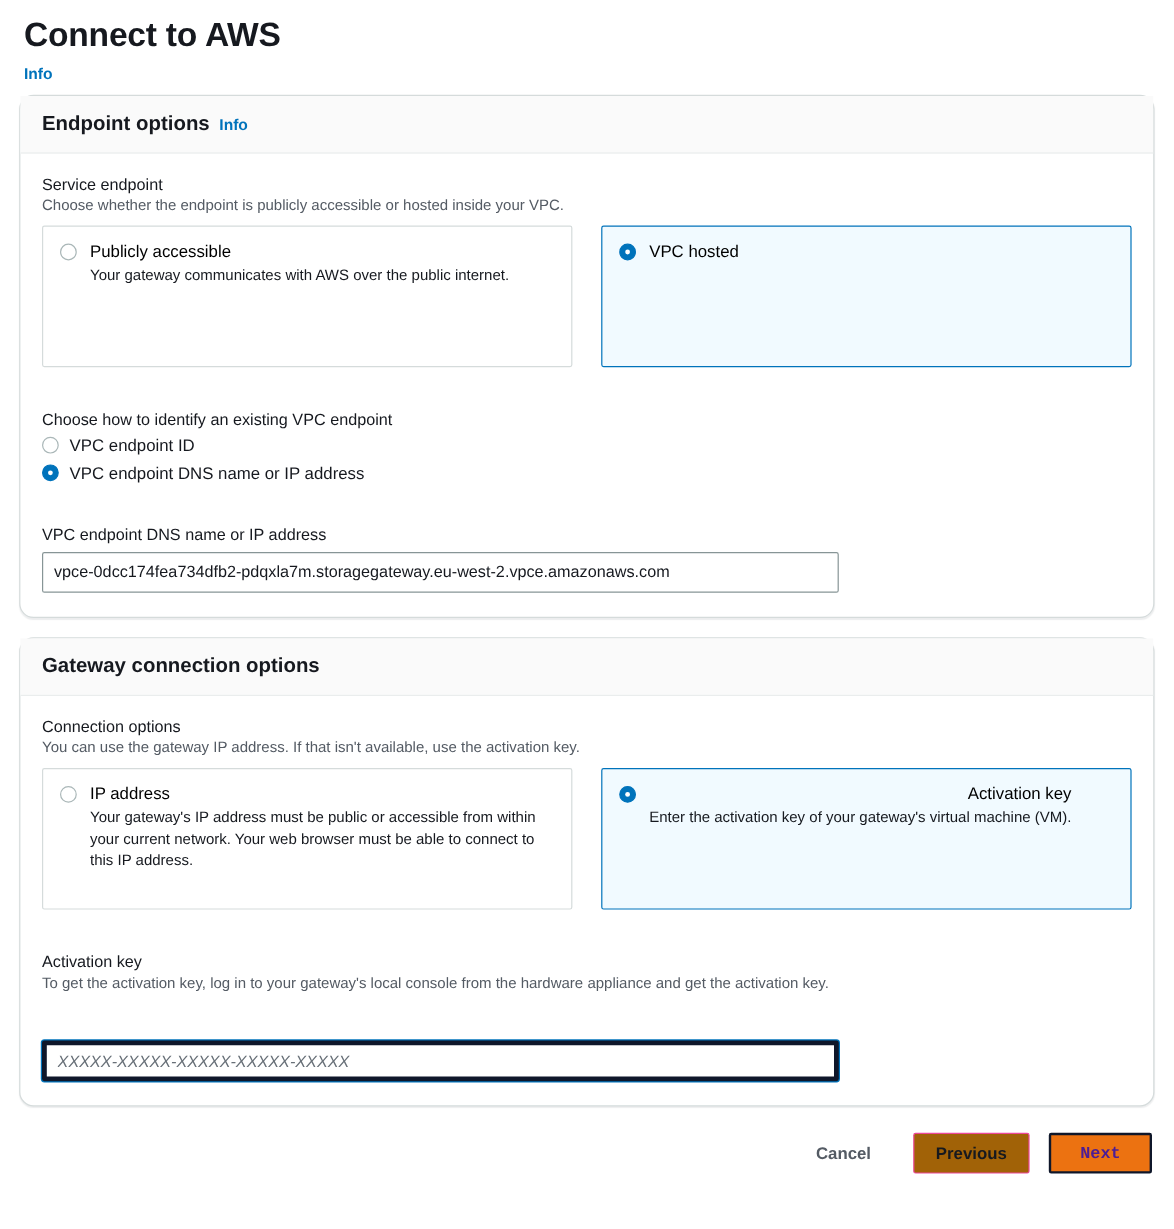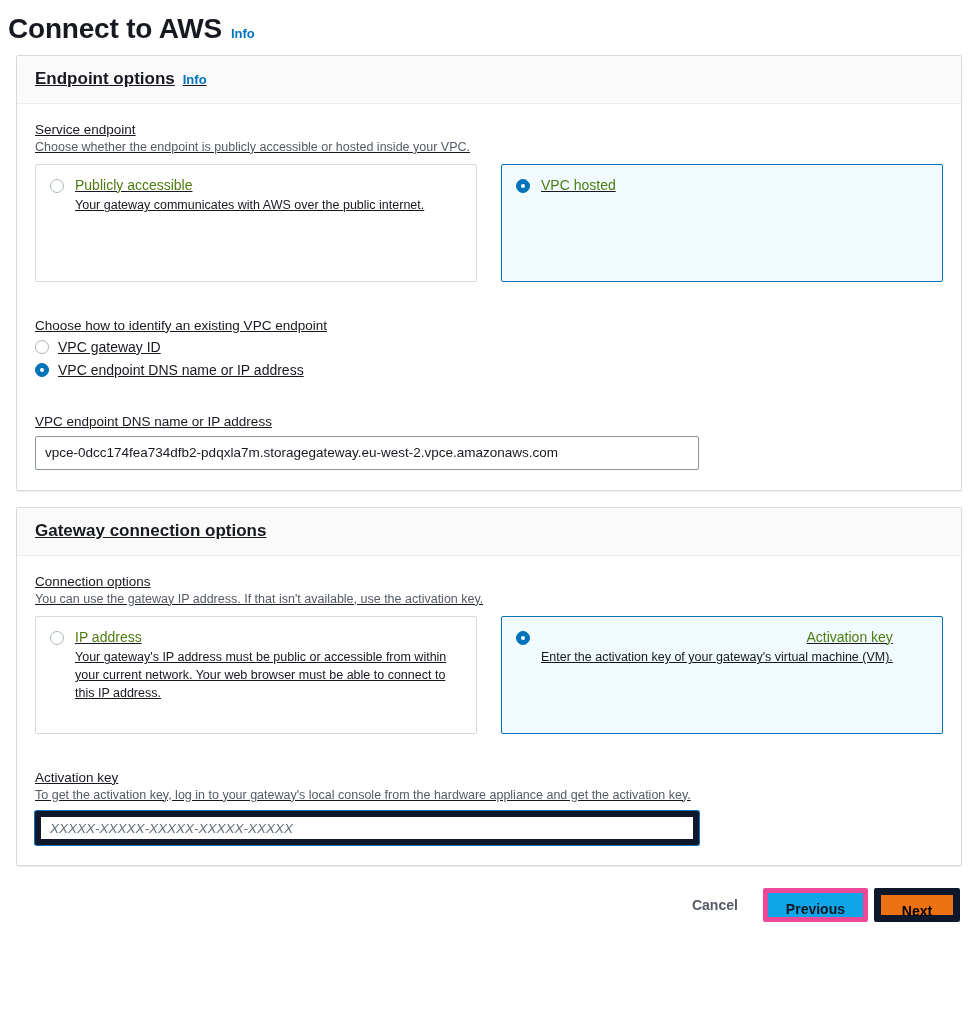--- a/index.html
+++ b/index.html
@@ -13,24 +13,25 @@
   }
   .page {
     width: 978px; height: 1024px;
     position: relative;
     background: #ffffff;
     padding: 0;
   }
 
   
   .page-head {
-    padding: 14px 16px 10px 8px;
+    padding: 14px 16px 10px 20px;
     display: flex;
     align-items: baseline;
     gap: 9px;
+    flex-direction: column;
   }
   .page-title {
     font-size: 28px;
     font-weight: bold;
     letter-spacing: -0.2px;
     color: #16191f;
     line-height: 1.1;
   }
   .info-link {
     font-size: 13px;
@@ -38,23 +39,22 @@
     color: #0073bb;
     text-decoration: none;
     cursor: pointer;
   }
 
   
   .card {
     margin: 0 16px 16px 16px;
     background: #ffffff;
     border: 1px solid #d5dbdb;
-    border-radius: 2px;
+    border-radius: 12px;
     box-shadow: 0 1px 1px 0 rgba(0,28,36,0.08);
-    text-decoration: underline;
   }
   .card-header {
     padding: 13px 18px 14px 18px;
     border-bottom: 1px solid #eaeded;
     background: #fafafa;
     display: flex;
     align-items: baseline;
     gap: 8px;
   }
   .card-header h2 {
@@ -100,21 +100,21 @@
     min-height: 118px;
   }
   .tile.selected {
     border: 1px solid #0073bb;
     background: #f1faff;
     text-align: right;
   }
   .tile-text { padding-top: 0px; }
   .tile-title {
     font-size: 14px;
-    color: #4d7c0f;
+    color: #000000;
     margin-bottom: 4px;
     line-height: 1.2;
   }
   .tile-desc {
     font-size: 12.5px;
     color: #16191f;
     line-height: 1.42;
   }
 
   
@@ -164,61 +164,63 @@
     padding: 5px 9px;
     border: 1px solid #879596;
     border-radius: 2px;
     font-family: "Liberation Sans", sans-serif;
     font-size: 13.5px;
     color: #16191f;
     background: #ffffff;
     outline: none;
   }
   .text-input.focused {
-    border: 6px solid #0f172a;
+    border: 4px solid #0f172a;
     box-shadow: 0 0 0 1px #0073bb;
+    margin-top: 32px;
   }
   .text-input::placeholder {
     color: #687078;
     font-style: italic;
   }
 
   
   .footer {
     display: flex;
     justify-content: flex-end;
     align-items: center;
-    gap: 6px;
+    gap: 16px;
     padding: 6px 18px 16px 18px;
   }
   .btn {
     font-family: "Liberation Sans", sans-serif;
     font-size: 14px;
     font-weight: bold;
     border-radius: 2px;
     cursor: pointer;
     height: 34px;
     padding: 0 18px;
     line-height: 32px;
   }
   .btn-link {
     background: transparent;
     border: 1px solid transparent;
     color: #545b64;
   }
   .btn-normal {
-    background: #0ea5e9;
-    border: 5px solid #ec4899;
+    background: #a16207;
+    border: 1px solid #ec4899;
     color: #16191f;
   }
   .btn-primary {
     background: #ec7211;
-    border: 7px solid #0f172a;
-    color: #000000;
+    border: 2px solid #0f172a;
+    color: #4c1d95;
     min-width: 86px;
+    font-family: Liberation Mono, monospace;
   }
 </style>
 </head>
 <body>
 
 <div class="page">
 
   <div class="page-head">
     <div class="page-title">Connect to AWS</div>
     <a class="info-link">Info</a>
@@ -251,21 +253,21 @@
             </span>
           </div>
         </div>
       </div>
 
       <div class="field" style="margin-top:22px;">
         <div class="field-label">Choose how to identify an existing VPC endpoint</div>
         <div class="radio-list">
           <div class="radio-row">
             <span class="radio"></span>
-            <span class="radio-row-label">VPC gateway ID</span>
+            <span class="radio-row-label">VPC endpoint ID</span>
           </div>
           <div class="radio-row">
             <span class="radio checked"></span>
             <span class="radio-row-label">VPC endpoint DNS name or IP address</span>
           </div>
         </div>
       </div>
 
       <div class="field" style="margin-top:22px;">
         <div class="field-label" style="margin-bottom:7px;">VPC endpoint DNS name or IP address</div>

